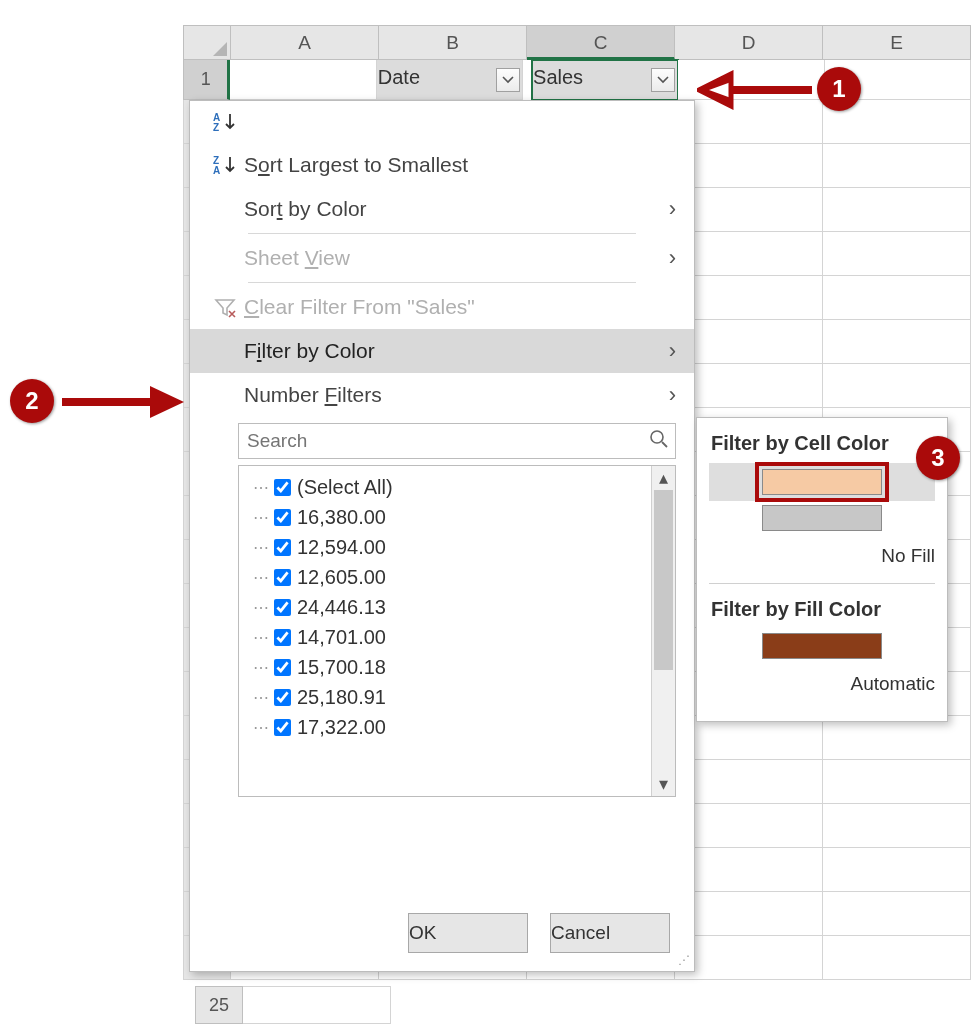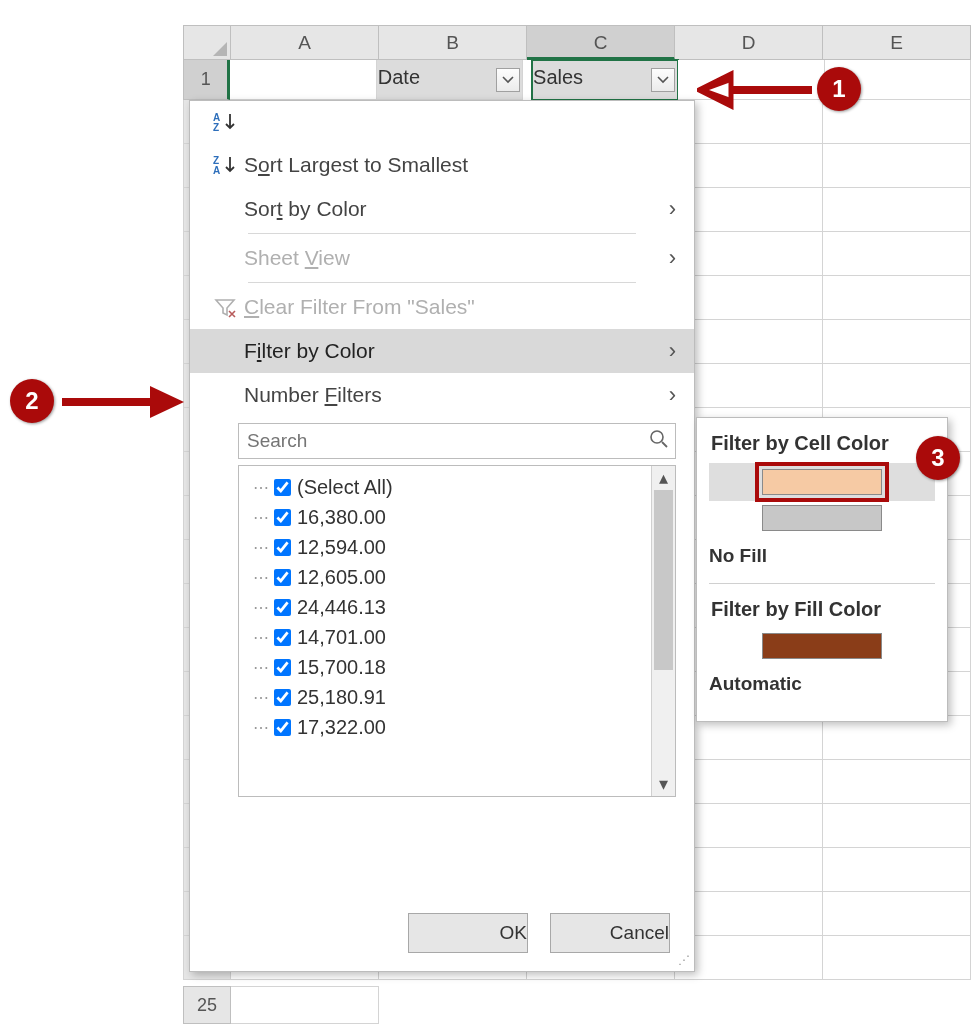--- a/index.html
+++ b/index.html
@@ -97,21 +97,21 @@
     position:absolute;
     left:183px;
     top:100px;
     width:788px;
   }
   .grow { display:flex; height:44px; }
   .grow .rh { width:48px; border:1px solid #d4d4d4; border-top:none; background:#e6e6e6;}
   .grow .gc { width:148px; border:1px solid #d4d4d4; border-top:none; border-left:none;}
   .row25 {
     position:absolute;
-    left:183px;
+    left:195px;
     top:986px;
     display:flex;
     height:38px;
   }
   .row25 .rh {
     width:48px; background:#e6e6e6; border:1px solid #bfbfbf;
     text-align:center; line-height:36px; color:#555;
   }
   .row25 .gc { width:148px; border:1px solid #d4d4d4; border-left:none;}
 
@@ -203,21 +203,21 @@
     bottom:18px;
     right:24px;
     display:flex;
     gap:22px;
   }
   .btn {
     width:120px;height:40px;
     background:#e6e6e6;
     border:1px solid #a8a8a8;
     font-size:19px;
-    text-align:right;
+    text-align:left;
     line-height:38px;
     color:#333;
   }
   .resize-grip {
     position:absolute;
     right:4px;bottom:4px;
     color:#999;font-size:12px;
   }
 
   
@@ -247,24 +247,23 @@
   .swatch-row.hov { background:#dedede; padding:6px 0;}
   .swatch {
     width:120px;height:26px;
     border:1px solid #8a8a8a;
   }
   .swatch.boxed {
     outline:4px solid #aa0a0a;
     outline-offset:3px;
   }
   .sub-label {
-    text-align:left;
+    text-align:right;
     font-size:19px;
     padding:10px 0 12px 0;
-    font-weight:bold;
   }
   .sub-sep { height:1px; background:#d0d0d0; margin:4px 0 10px 0;}
 
   
   .callout {
     position:absolute;
     width:44px;height:44px;
     border-radius:50%;
     background:#aa0a0a;
     color:#fff;

